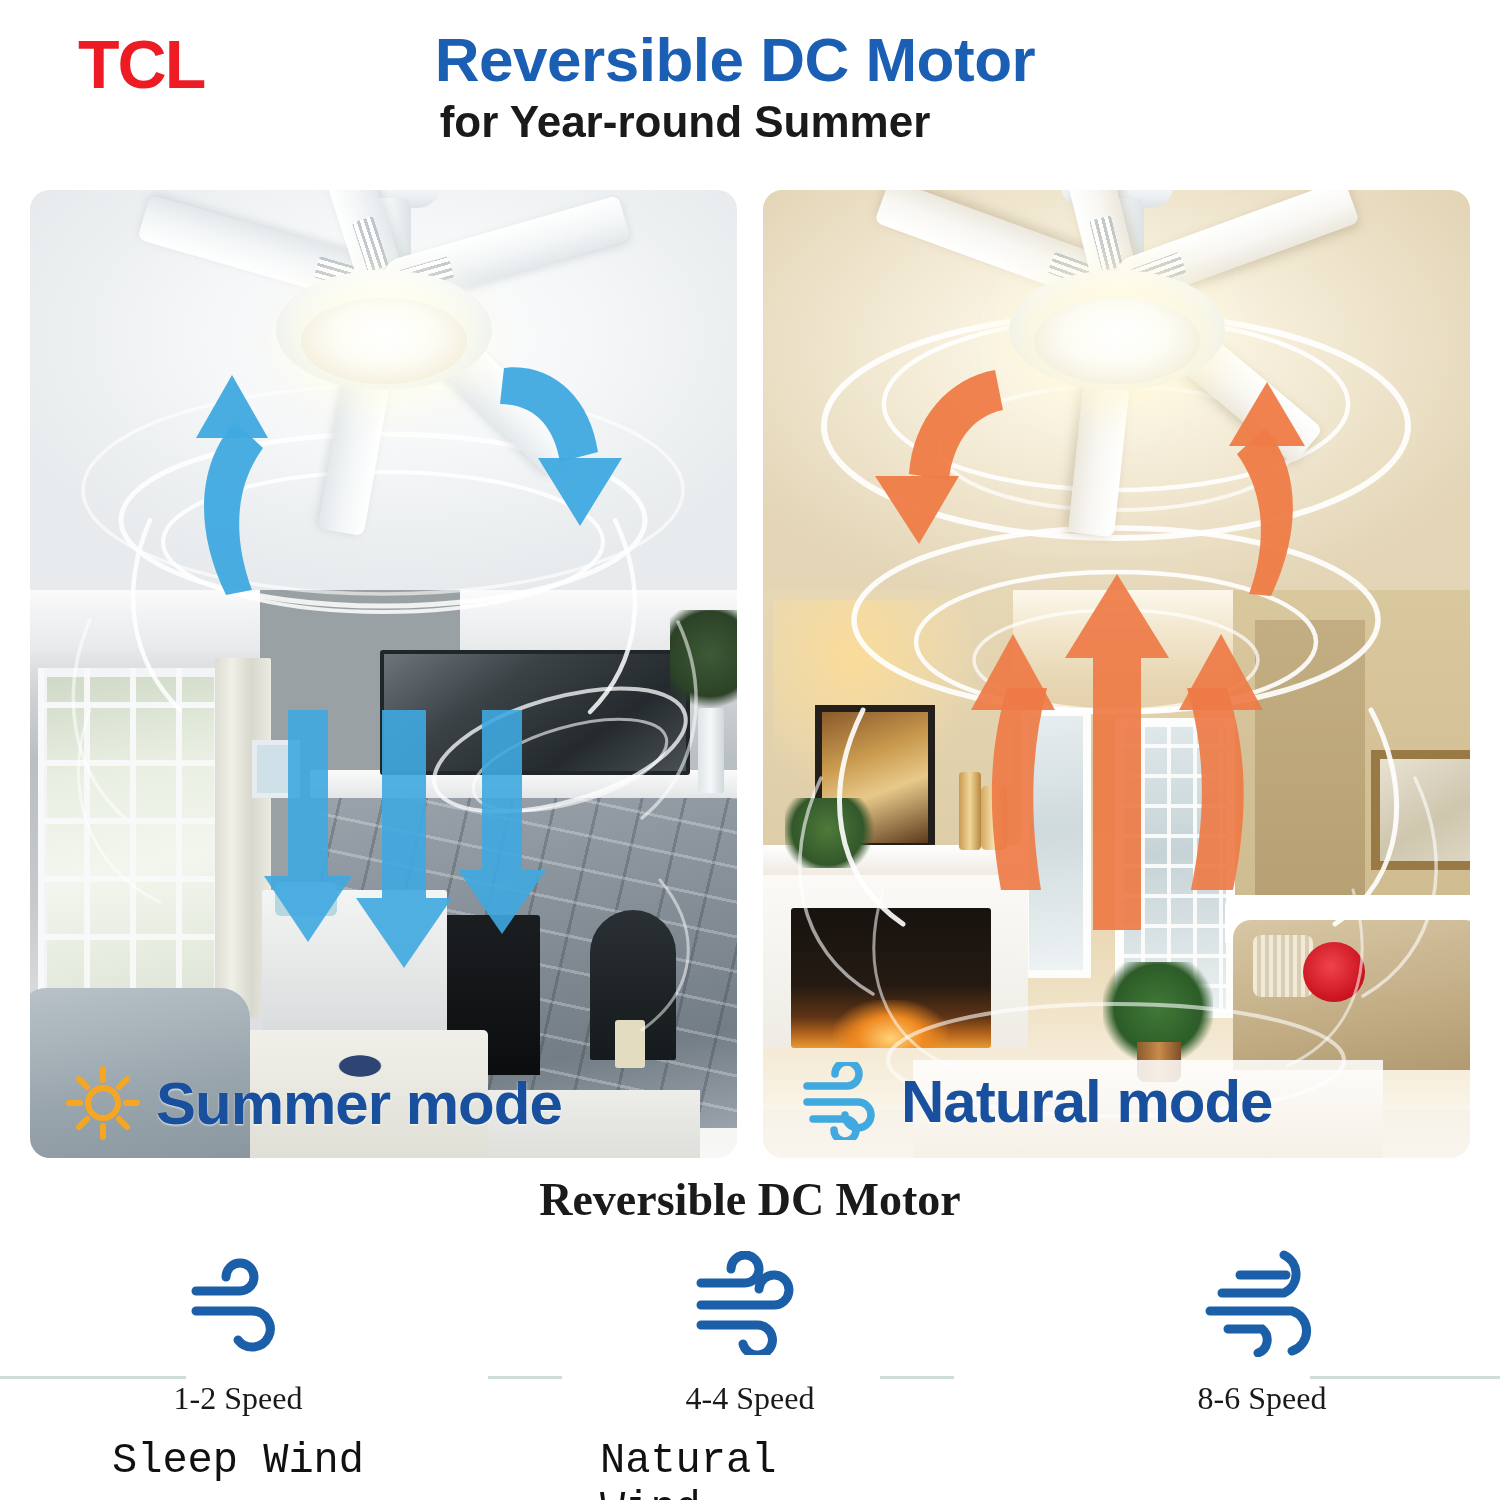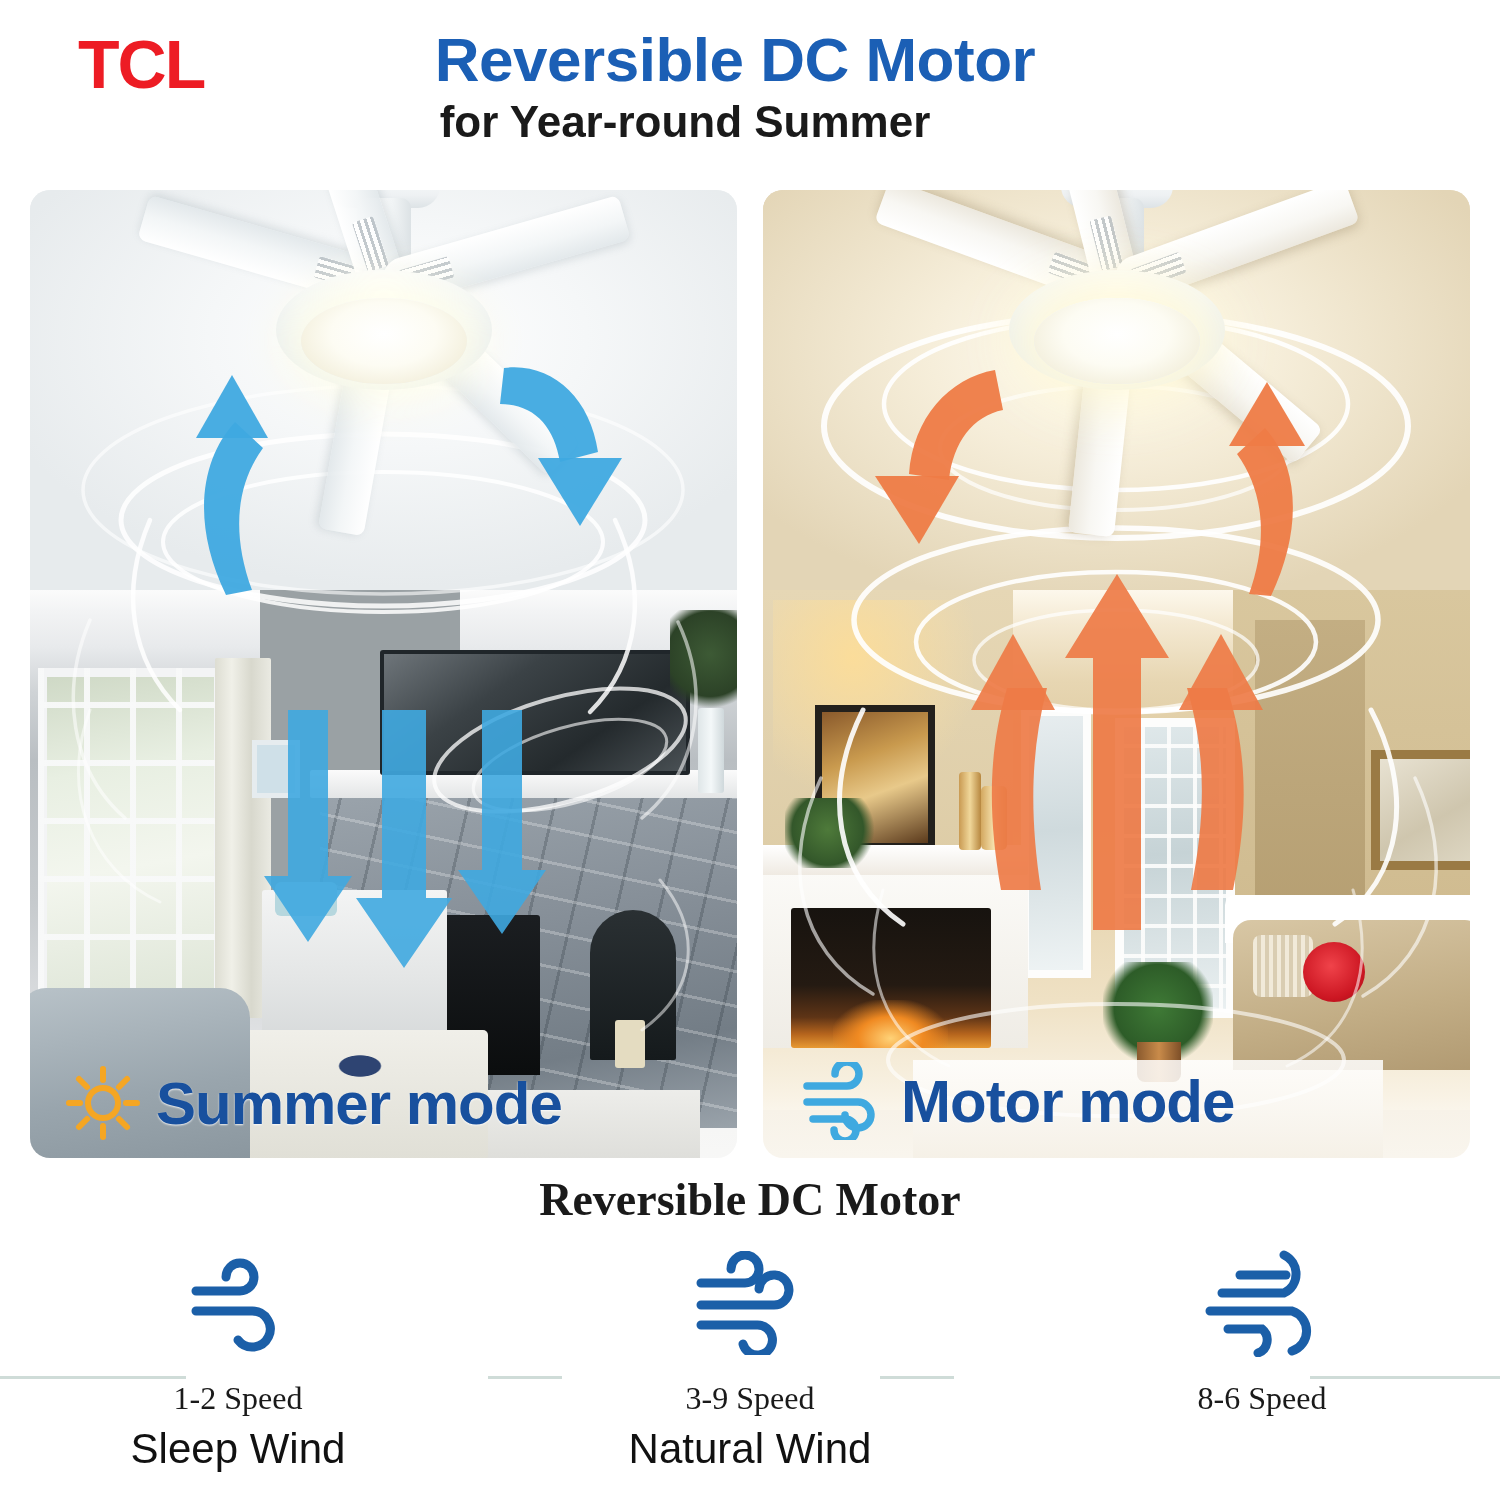--- a/index.html
+++ b/index.html
@@ -339,22 +339,22 @@
     align-items: center;
   }
   .feature-icon { height: 110px; display: flex; align-items: center; justify-content: center; }
   .feature-speed {
     margin-top: 22px;
     font-family: "Liberation Serif", serif;
     font-size: 32px;
     color: #1A1A1A;
   }
   .feature-name {
-    margin-top: 8px;
-    font-family: Liberation Sans, sans-serif;
+    margin-top: 20px;
+    font-family: Liberation Mono, monospace;
     font-size: 42px;
     color: #111111;
   }
   .sep {
     position: absolute;
     height: 3px;
     background: #cfdcd8;
     top: 128px;
   }
   .sep-0 { left: 0px;    width: 186px; }
@@ -540,21 +540,21 @@
     </svg>
 
     <div class="mode-label">
       <svg width="86" height="78" viewBox="0 0 86 78">
         <g fill="none" stroke="#3FA9E0" stroke-width="7.5" stroke-linecap="round">
           <path d="M8 24 H 48 A 12 12 0 1 0 36 12"></path>
           <path d="M8 40 H 58 A 13 13 0 1 1 46 53"></path>
           <path d="M14 57 H 46 A 11 11 0 1 1 35 68"></path>
         </g>
       </svg>
-      <span class="mode-text">Motor mode</span>
+      <span class="mode-text">Natural mode</span>
     </div>
   </div>
 </div>
 
 <div class="bottom">
 
   <div class="bottom-title">Reversible DC Motor</div>
 
   <div class="features">
 
@@ -579,21 +579,21 @@
     <div class="feature">
       <div class="feature-icon">
         <svg width="118" height="104" viewBox="0 0 118 104">
           <g fill="none" stroke="#1B5FA8" stroke-width="9" stroke-linecap="round">
             <path d="M10 32 H 54 A 14 14 0 1 0 40 18"></path>
             <path d="M10 54 H 82 A 15 15 0 1 0 68 38"></path>
             <path d="M10 74 H 66 A 15 15 0 1 1 52 93"></path>
           </g>
         </svg>
       </div>
-      <div class="feature-speed">3-9 Speed</div>
+      <div class="feature-speed">4-4 Speed</div>
       <div class="feature-name">Natural Wind</div>
     </div>
 
     <div class="feature">
       <div class="feature-icon">
         <svg width="124" height="108" viewBox="0 0 124 108">
           <g fill="none" stroke="#1B5FA8" stroke-width="9" stroke-linecap="round">
             <path d="M40 26 H 86"></path>
             <path d="M22 44 H 84 A 21 21 0 0 0 84 6"></path>
             <path d="M10 62 H 92 A 21 21 0 0 1 92 102"></path>

